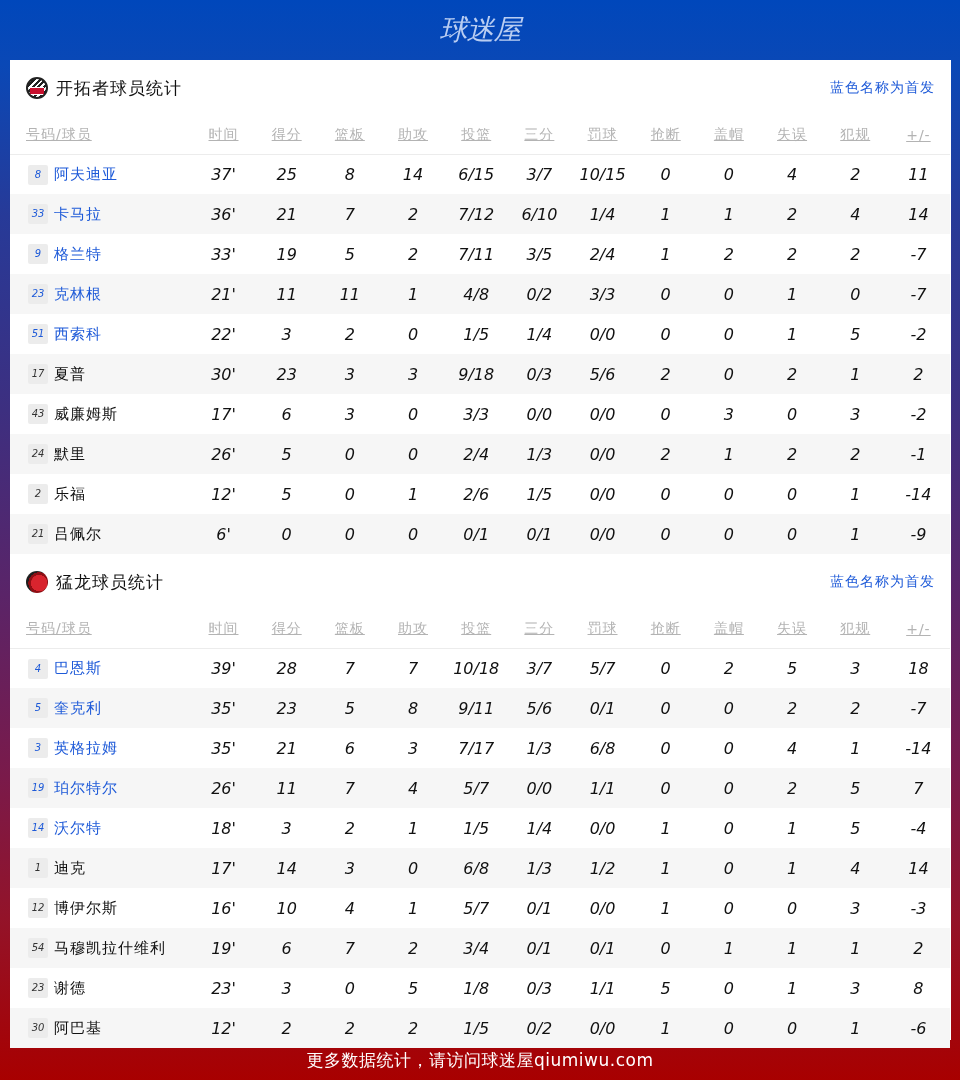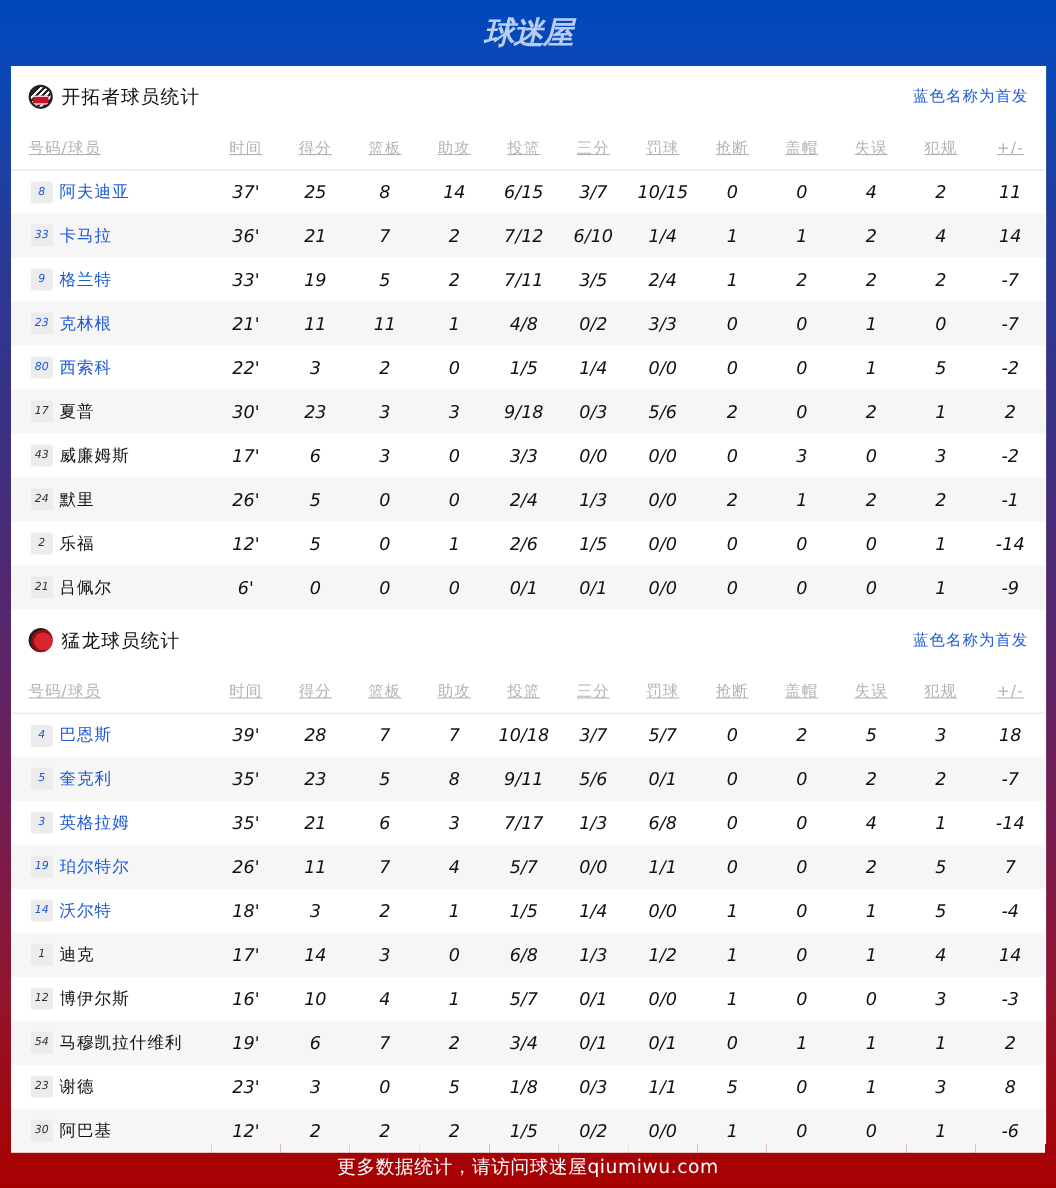--- a/index.html
+++ b/index.html
@@ -8,21 +8,21 @@
     font-family: "DejaVu Sans", "Liberation Sans", sans-serif;
     background: linear-gradient(180deg, #0047bb 0%, #0a48b6 6%, #273a98 20%, #3d2f80 38%, #5a2468 55%, #7a1a4a 72%, #931329 85%, #a80000 100%);
     position: relative;
   }
   .topbar {
     position: absolute; left: 0; top: 0; width: 960px; height: 60px;
     display: flex; align-items: center; justify-content: center;
   }
   .brand {
     font-family: "DejaVu Sans", sans-serif;
-    font-size: 28px; font-weight: bold; font-style: italic;
+    font-size: 28px; font-weight: normal; font-style: italic;
     color: #b9cdf2; letter-spacing: -1px;
   }
   .card {
     position: absolute; left: 10px; top: 60px; width: 941px; height: 980px;
     background: #ffffff;
   }
   .section-head {
     height: 56px; display: flex; align-items: center; justify-content: space-between;
     padding: 0 16px 0 16px;
   }
@@ -177,21 +177,21 @@
               <td>4/8</td>
               <td>0/2</td>
               <td>3/3</td>
               <td>0</td>
               <td>0</td>
               <td>1</td>
               <td>0</td>
               <td>-7</td>
             </tr>
             <tr class="row starter">
-              <td class="player-cell"><span class="jersey">80</span><span class="player-name">西索科</span></td>
+              <td class="player-cell"><span class="jersey">51</span><span class="player-name">西索科</span></td>
               <td>22'</td>
               <td>3</td>
               <td>2</td>
               <td>0</td>
               <td>1/5</td>
               <td>1/4</td>
               <td>0/0</td>
               <td>0</td>
               <td>0</td>
               <td>1</td>

